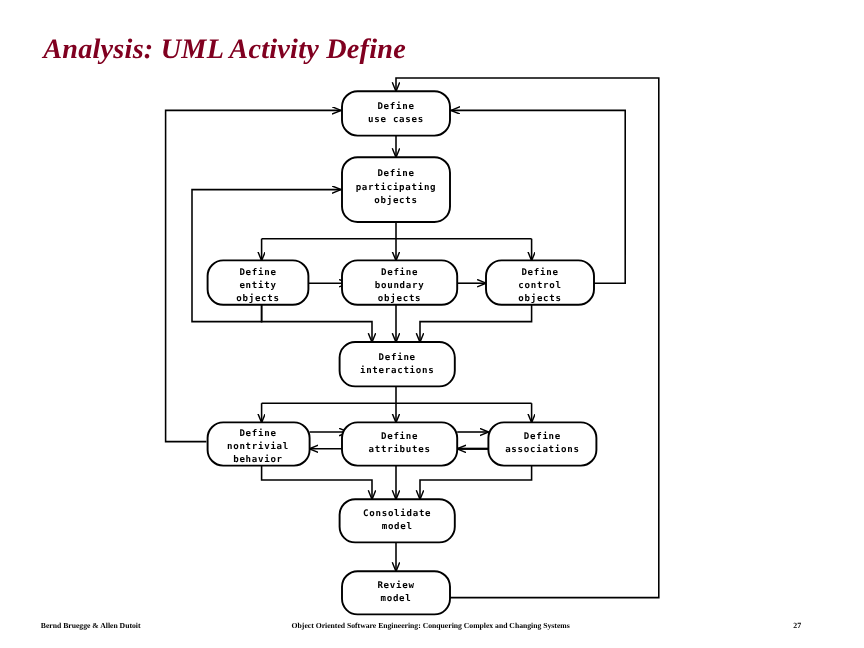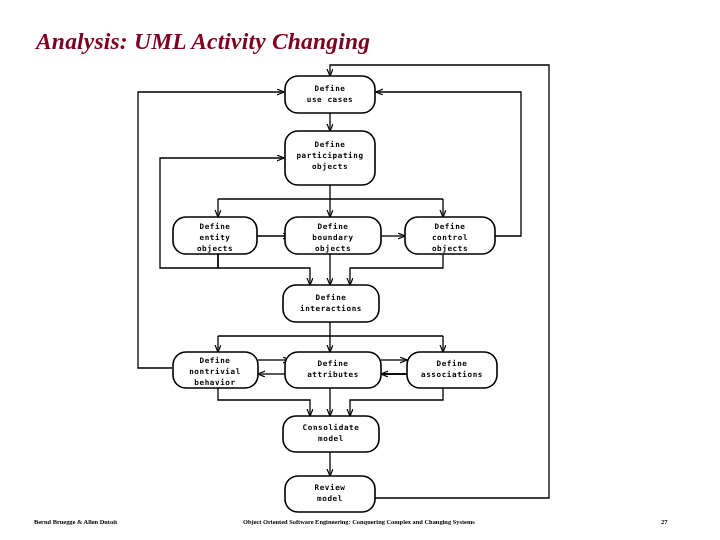--- a/index.html
+++ b/index.html
@@ -103,21 +103,21 @@
     font-size: 6.6px;
     color: #000000;
     white-space: nowrap;
   }
 </style>
 </head>
 <body>
 
 <div class="slide">
 
-  <div class="slide-title">Analysis: UML Activity Changing</div>
+  <div class="slide-title">Analysis: UML Activity Define</div>
 
   <div class="diagram-area">
     <svg class="activity-diagram" width="720" height="462" viewBox="0 0 720 462">
 
       <defs>
         <marker id="ah" markerWidth="9" markerHeight="9" refX="7.4" refY="3.1" orient="auto" markerUnits="userSpaceOnUse">
           <path d="M0,0 L7.6,3.1 L0,6.2" fill="none" stroke="#000" stroke-width="1.2"></path>
         </marker>
       </defs>
 

